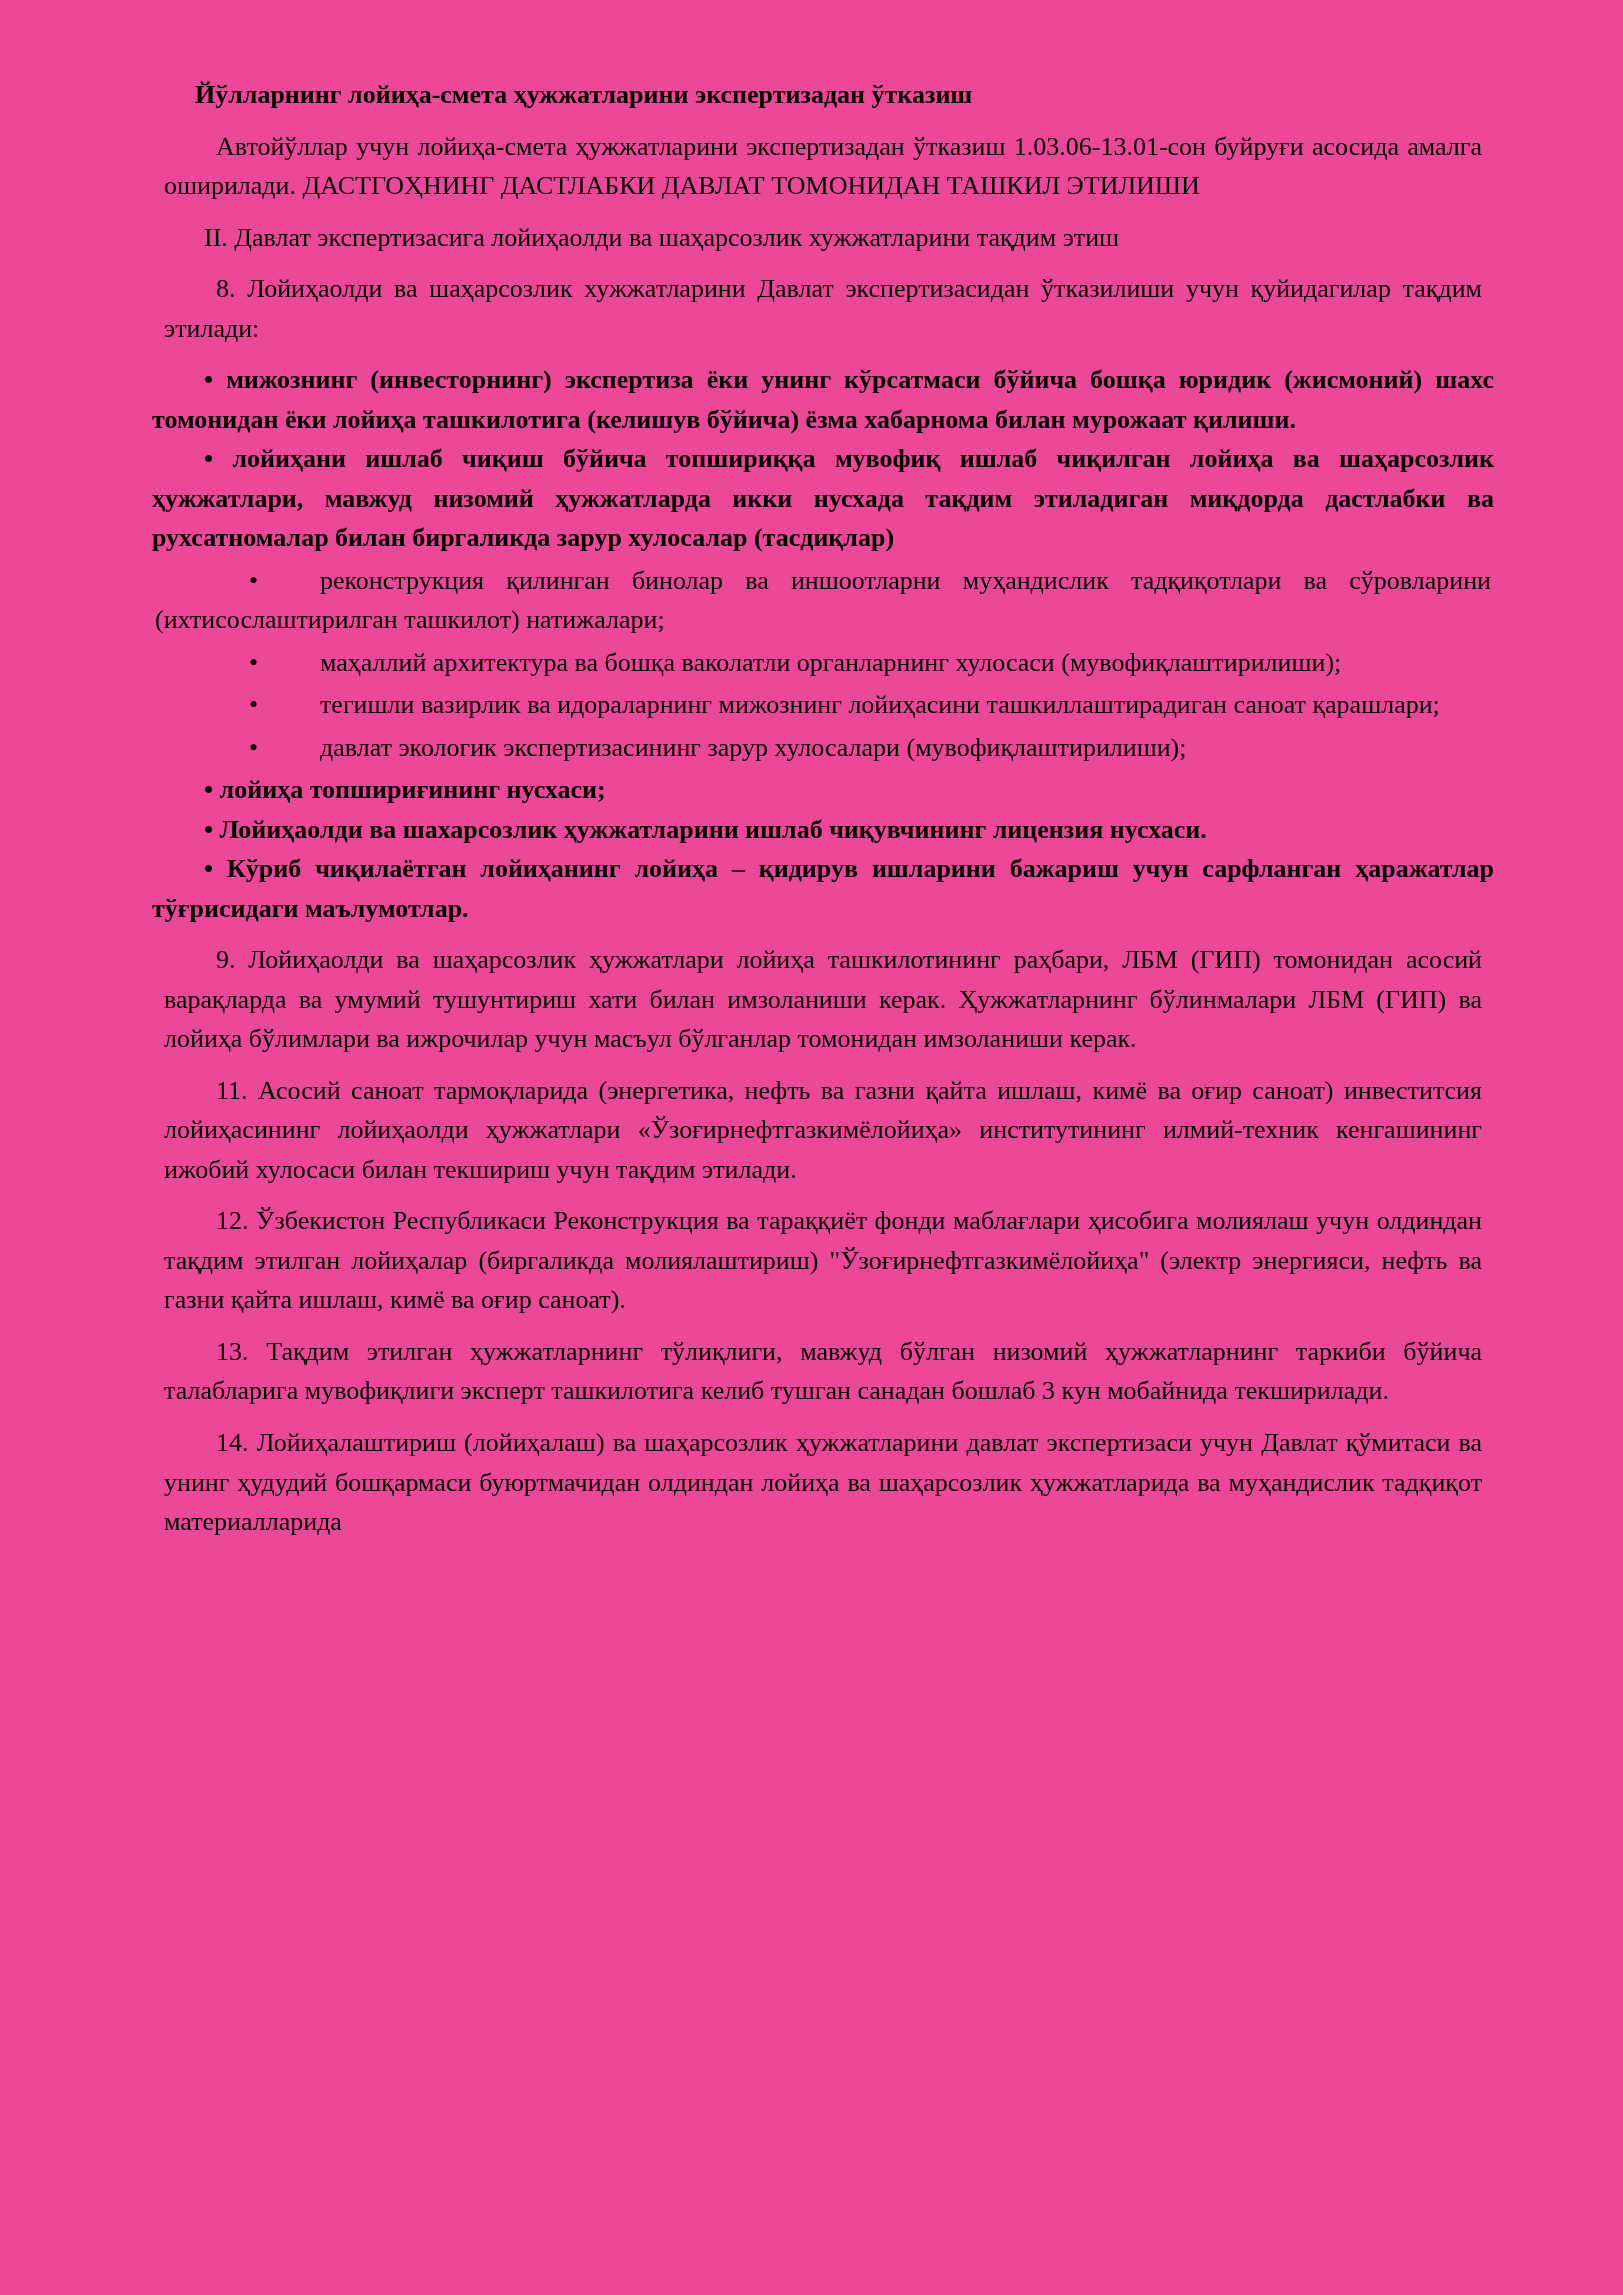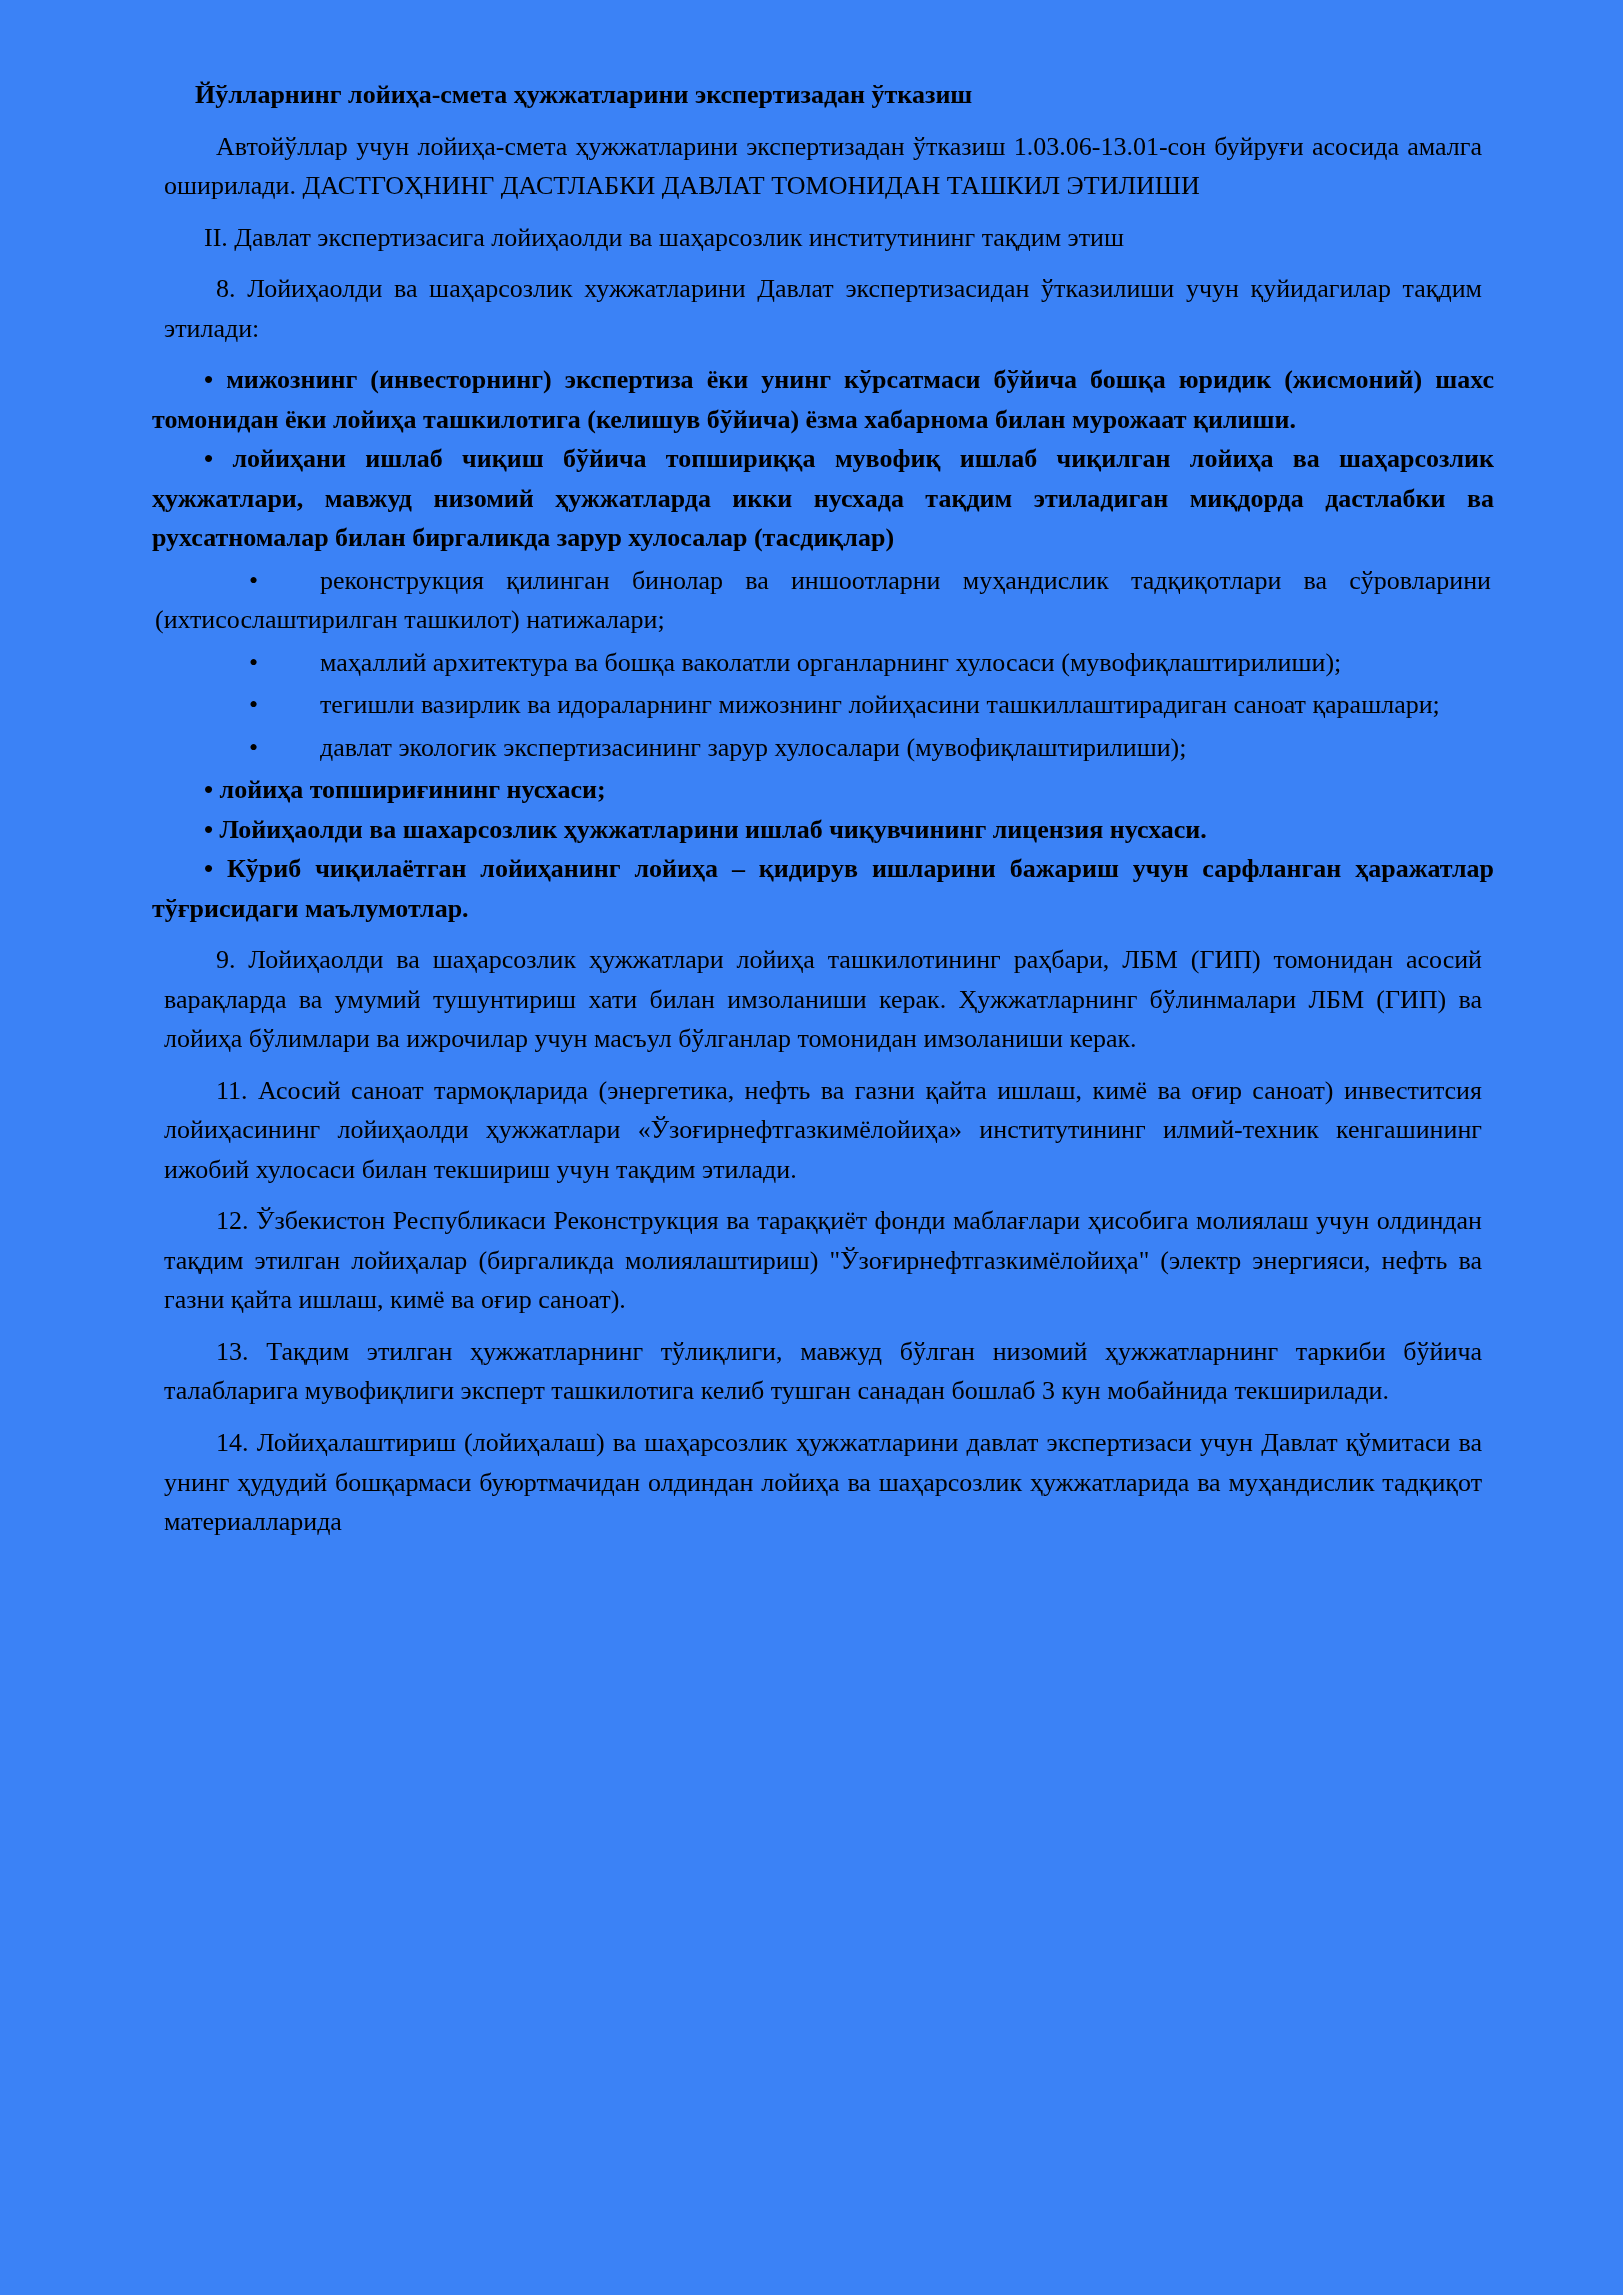--- a/index.html
+++ b/index.html
@@ -9,21 +9,21 @@
   }
   body {
     font-family: "Liberation Serif", "DejaVu Serif", serif;
     color: #000000;
   }
   .page {
     width: 1623px;
     min-height: 2295px;
     box-sizing: border-box;
     padding: 75px 118px 47px 141px;
-    background: #3b82f6;
+    background: #ec4899;
     position: relative;
   }
   .doc {
     width: 1342px;
     margin: 0 auto;
     font-size: 26px;
     line-height: 1.52;
     text-align: justify;
     text-justify: inter-word;
   }
@@ -67,21 +67,21 @@
 </head>
 <body>
 
 <div class="page">
   <div class="doc">
 
     <p class="heading-center">Йўлларнинг лойиҳа-смета ҳужжатларини экспертизадан ўтказиш</p>
 
     <p class="para">Автойўллар учун лойиҳа-смета ҳужжатларини экспертизадан ўтказиш 1.03.06-13.01-сон буйруғи асосида амалга оширилади. ДАСТГОҲНИНГ ДАСТЛАБКИ ДАВЛАТ ТОМОНИДАН ТАШКИЛ ЭТИЛИШИ</p>
 
-    <p class="para-bold-lead"><b>II.</b><b> Давлат экспертизасига лойиҳаолди ва шаҳарсозлик институтининг тақдим этиш</b></p>
+    <p class="para-bold-lead"><b>II.</b><b> Давлат экспертизасига лойиҳаолди ва шаҳарсозлик хужжатларини тақдим этиш</b></p>
 
     <p class="para">8. Лойиҳаолди ва шаҳарсозлик хужжатларини Давлат экспертизасидан ўтказилиши учун қуйидагилар тақдим этилади:</p>
 
     <p class="bullet-tight">• мижознинг (инвесторнинг) экспертиза ёки унинг кўрсатмаси бўйича бошқа юридик (жисмоний) шахс томонидан ёки лойиҳа ташкилотига (келишув бўйича) ёзма хабарнома билан мурожаат қилиши.</p>
 
     <p class="bullet-tight">• лойиҳани ишлаб чиқиш бўйича топшириққа мувофиқ ишлаб чиқилган лойиҳа ва шаҳарсозлик ҳужжатлари, мавжуд низомий ҳужжатларда икки нусхада тақдим этиладиган миқдорда дастлабки ва рухсатномалар билан биргаликда зарур хулосалар (тасдиқлар)</p>
 
     <p class="bullet-wide"><span class="bul">•</span><span>реконструкция қилинган бинолар ва иншоотларни муҳандислик тадқиқотлари ва сўровларини (ихтисослаштирилган ташкилот) натижалари;</span></p>
 
     <p class="bullet-wide"><span class="bul">•</span><span>маҳаллий архитектура ва бошқа ваколатли органларнинг хулосаси (мувофиқлаштирилиши);</span></p>

